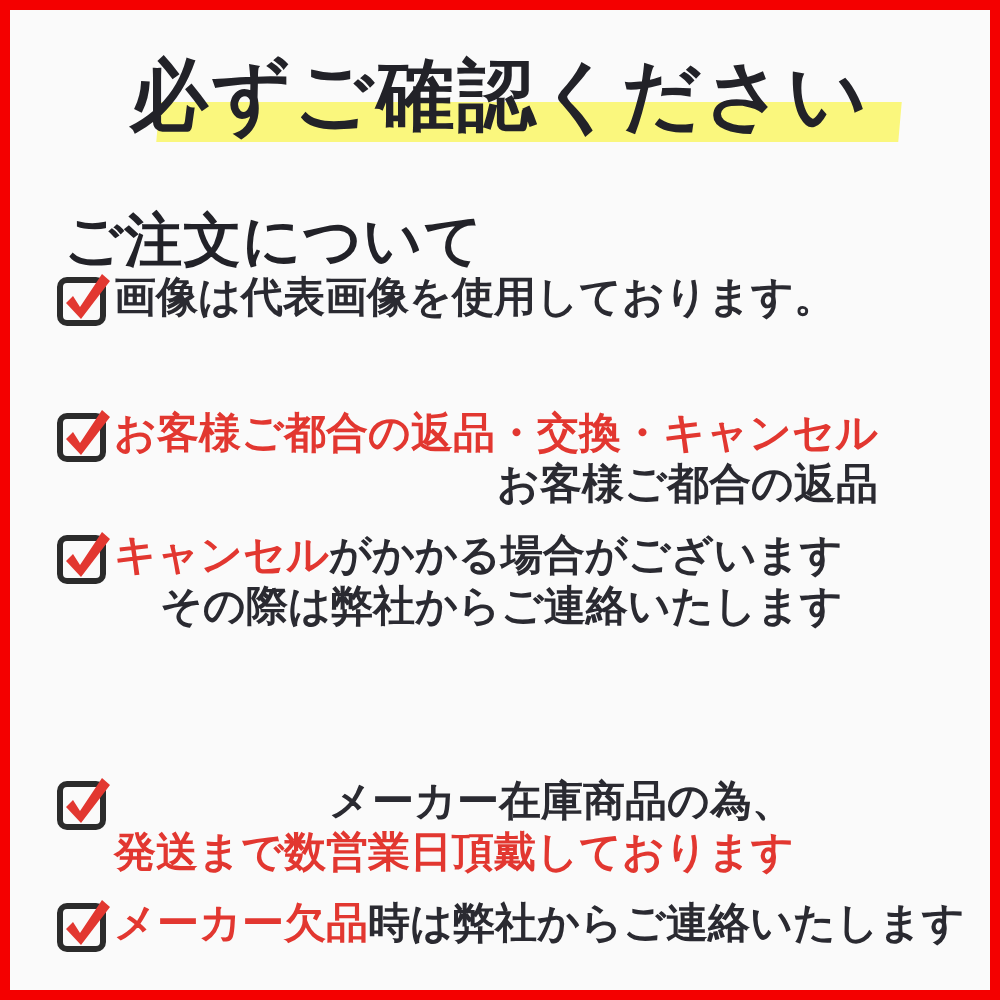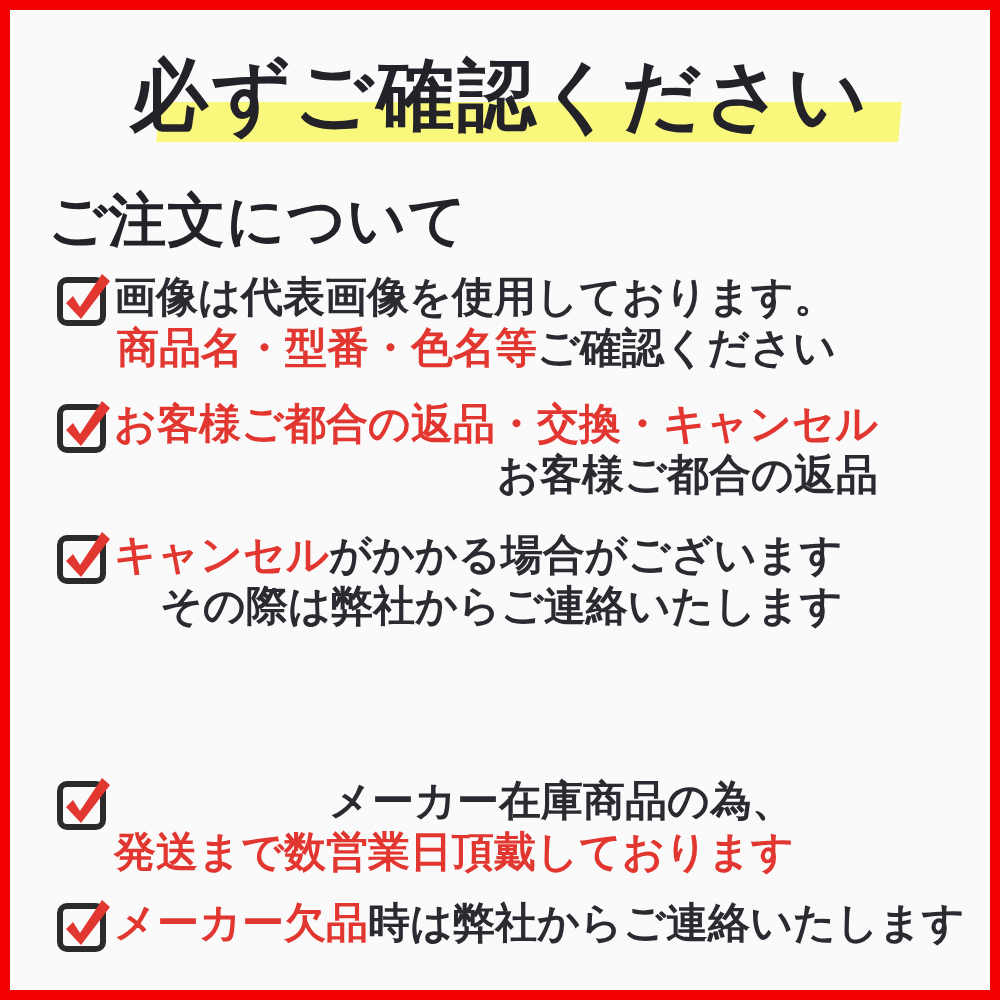--- a/index.html
+++ b/index.html
@@ -40,39 +40,38 @@
     font-size:78px;
     line-height:84px;
     font-weight:bold;
     letter-spacing:3px;
     color:var(--heading_black);
   }
   
   .heading{
     position:absolute;
     left:38px;
-    margin:0;
+    margin:16px;
     font-size:58px;
     line-height:62px;
     font-weight:bold;
     letter-spacing:1px;
     color:var(--heading_black);
-    font-family:Liberation Mono, monospace;
   }
   .pos-heading-1{top:184px;}
   .pos-heading-2{top:684px;}
   
   .item{
     position:absolute;
     left:46px;
     display:flex;
     align-items:flex-start;
   }
   .pos-item-1{top:262px;}
-  .pos-item-2{top:389px;}
+  .pos-item-2{top:398px;}
   .pos-item-3{top:520px;}
   .pos-item-4{top:766px;}
   .pos-item-5{top:888px;}
   .cbx{
     flex:0 0 58px;
     width:58px;height:58px;
     margin-top:-3px;
   }
   .cbx svg{display:block;}
   .cbx rect{
@@ -114,23 +113,20 @@
   <div class="item pos-item-1">
     <span class="cbx">
       <svg width="58" height="58" viewBox="0 0 58 58">
         <rect x="4" y="11" width="43" height="43" rx="7"></rect>
         <polygon points="10,34 17,27 24,38 46,5 54,12 25,50"></polygon>
       </svg>
     </span>
     <div class="lines">
       <div class="line">
         <span>画像は代表画像を使用しております。</span>
-      </div>
-      <div class="line">
-        <span class="red">商品名・型番・色名等</span><span>ご確認ください</span>
       </div>
     </div>
   </div>
 
   <div class="item pos-item-2">
     <span class="cbx">
       <svg width="58" height="58" viewBox="0 0 58 58">
         <rect x="4" y="11" width="43" height="43" rx="7"></rect>
         <polygon points="10,34 17,27 24,38 46,5 54,12 25,50"></polygon>
       </svg>

